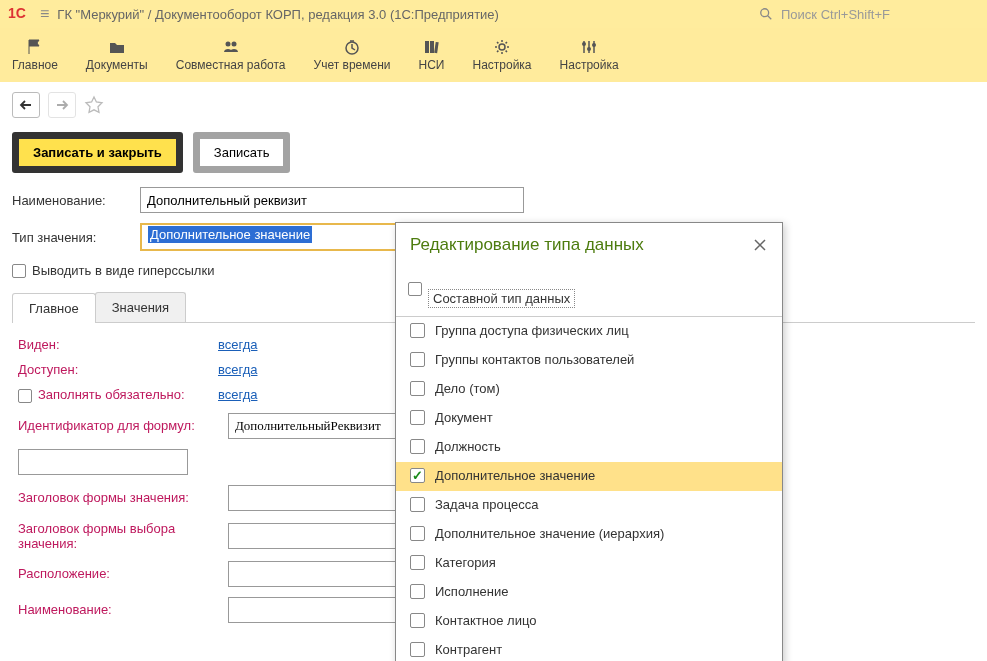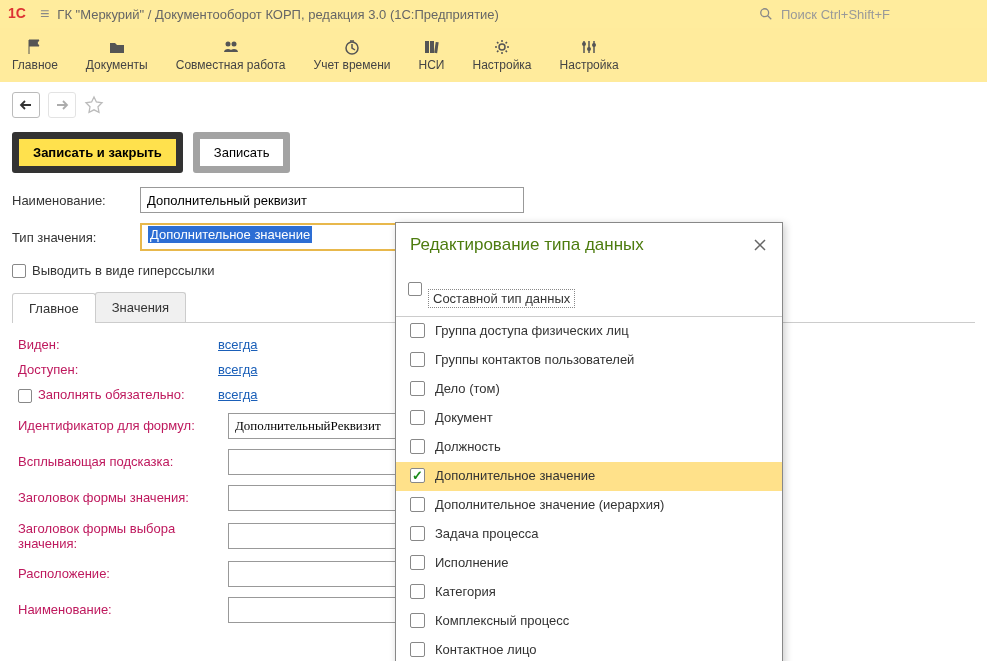--- a/index.html
+++ b/index.html
@@ -184,21 +184,20 @@
     </div>
     <div class="grid-row">
       <span class="grid-label"><span class="chk"></span><span>Заполнять обязательно:</span></span>
       <span class="link">всегда</span>
     </div>
     <div class="grid-row">
       <span class="grid-label" style="width:210px">Идентификатор для формул:</span>
       <input class="input-text" style="width: 170px; font-family: Liberation Serif, serif;" value="ДополнительныйРеквизит">
     </div>
     <div class="grid-row">
-      <span class="grid-label" style="width:210px">Всплывающая подсказка:</span>
       <input class="input-text" style="width: 170px;">
     </div>
     <div class="grid-row">
       <span class="grid-label" style="width:210px">Заголовок формы значения:</span>
       <input class="input-text" style="width: 170px;">
     </div>
     <div class="grid-row">
       <span class="grid-label" style="width:210px">Заголовок формы выбора значения:</span>
       <input class="input-text" style="width: 170px;">
     </div>
@@ -244,40 +243,36 @@
       <div class="list-item">
         <span class="li-chk"></span>
         <span class="li-text">Должность</span>
       </div>
       <div class="list-item selected">
         <span class="li-chk checked"></span>
         <span class="li-text">Дополнительное значение</span>
       </div>
       <div class="list-item">
         <span class="li-chk"></span>
+        <span class="li-text">Задача процесса</span>
+      </div>
+      <div class="list-item">
+        <span class="li-chk"></span>
         <span class="li-text">Дополнительное значение (иерархия)</span>
       </div>
       <div class="list-item">
         <span class="li-chk"></span>
-        <span class="li-text">Задача процесса</span>
+        <span class="li-text">Категория</span>
       </div>
       <div class="list-item">
         <span class="li-chk"></span>
         <span class="li-text">Исполнение</span>
       </div>
       <div class="list-item">
         <span class="li-chk"></span>
-        <span class="li-text">Категория</span>
-      </div>
-      <div class="list-item">
-        <span class="li-chk"></span>
-        <span class="li-text">Комплексный процесс</span>
-      </div>
-      <div class="list-item">
-        <span class="li-chk"></span>
         <span class="li-text">Контактное лицо</span>
       </div>
       <div class="list-item">
         <span class="li-chk"></span>
         <span class="li-text">Контрагент</span>
       </div>
     </div>
 </div>
 
 </body></html>

